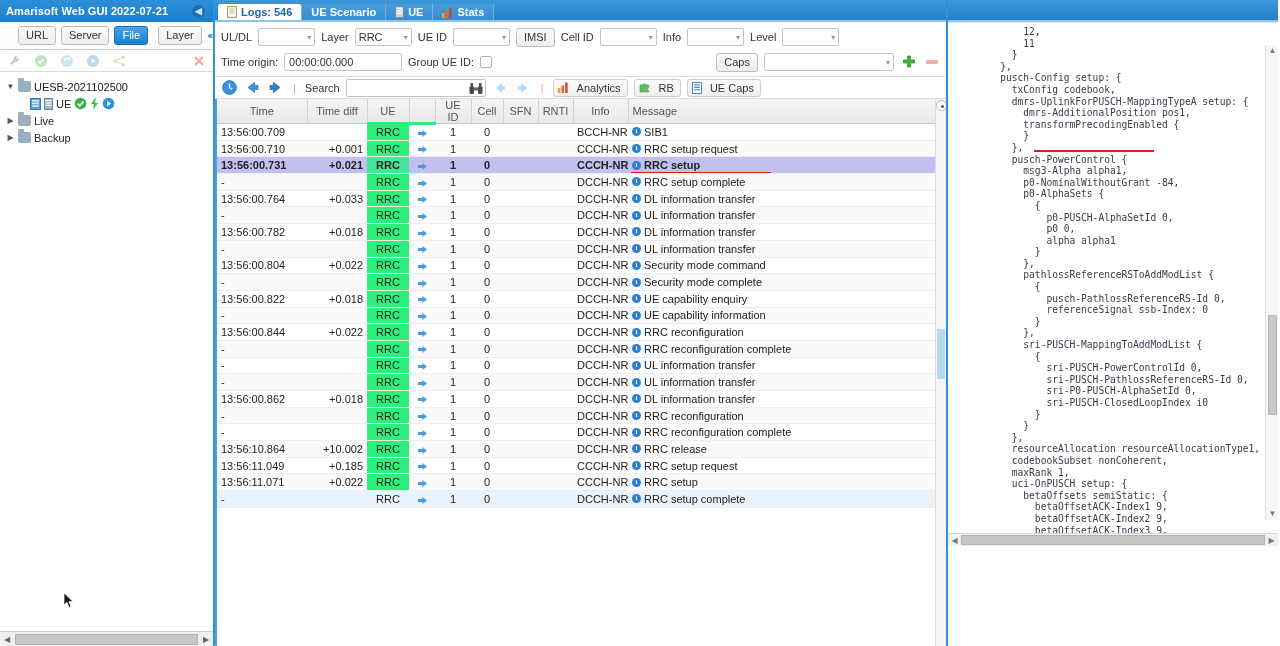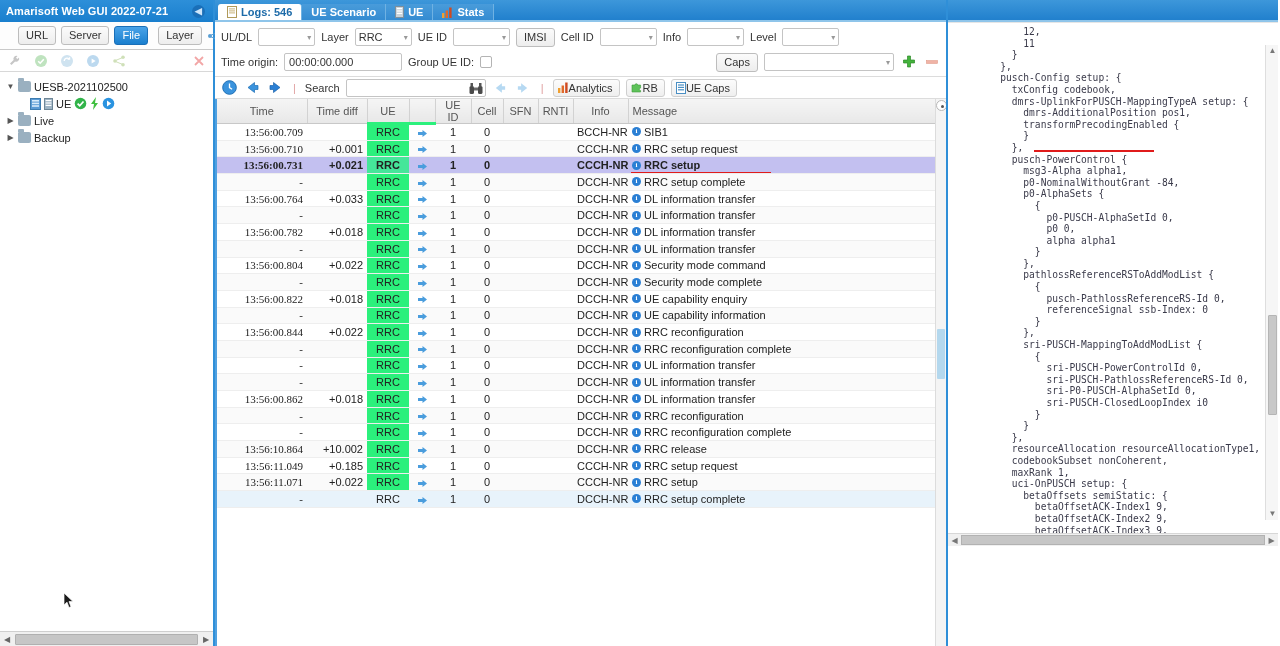--- a/index.html
+++ b/index.html
@@ -196,21 +196,21 @@
   }
   .toolrow {
     display: flex; align-items: center;
     gap: 6px; height: 22px;
     padding: 0 6px;
     border-bottom: 1px solid #dcdcdc;
     background: #ffffff;
   }
   .divider { color: #e0a0a0; font-size: 11px; padding: 0 3px; }
   .tbtn {
-    display: inline-flex; align-items: center; gap: 0;
+    display: inline-flex; align-items: center; gap: 8px;
     border: 1px solid #cfcfcf;
     background: linear-gradient(to bottom,#fcfcfc,#efefef);
     border-radius: 3px;
     padding: 1px 6px 1px 4px;
     font-size: 11px; color: #333;
     cursor: pointer; height: 18px;
   }
   .searchbox {
     border: 1px solid #c4c4c4; background: #fff;
     height: 18px; width: 140px; border-radius: 2px;
@@ -247,21 +247,21 @@
     border-bottom: 1px solid #eeeeee;
     height: 16.7px;
     font-size: 11px; color: #222;
     padding: 0 4px;
     white-space: nowrap;
     overflow: hidden;
   }
   tr.alt td { background: #fafafa; }
   tr.sel-row td { background: #c3c0f0 !important; font-weight: bold; }
   tr.last-row td { background: #e8f3fb !important; }
-  td.c-time { text-align: right; font-family: Liberation Serif, serif; }
+  td.c-time { text-align: left; }
   td.c-diff { text-align: right; }
   td.c-ue {
     background: #2bf07c !important; text-align: center;
     color: #1a1a1a;
   }
   tr.sel-row td.c-ue { background: #45e69a !important; }
   td.c-arrow { text-align: center; padding: 0; }
   td.c-ueid, td.c-cell, td.c-sfn, td.c-rnti { text-align: center; }
   td.c-info { text-align: center; }
   td.c-msg { text-align: left; position: relative; }

